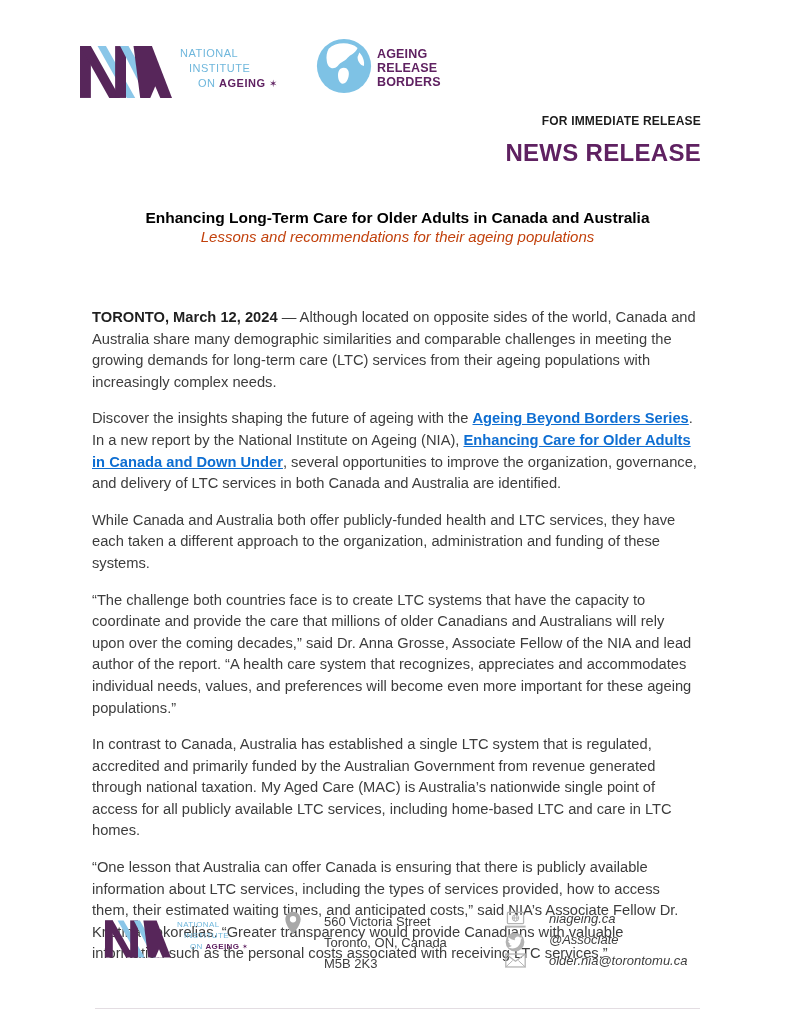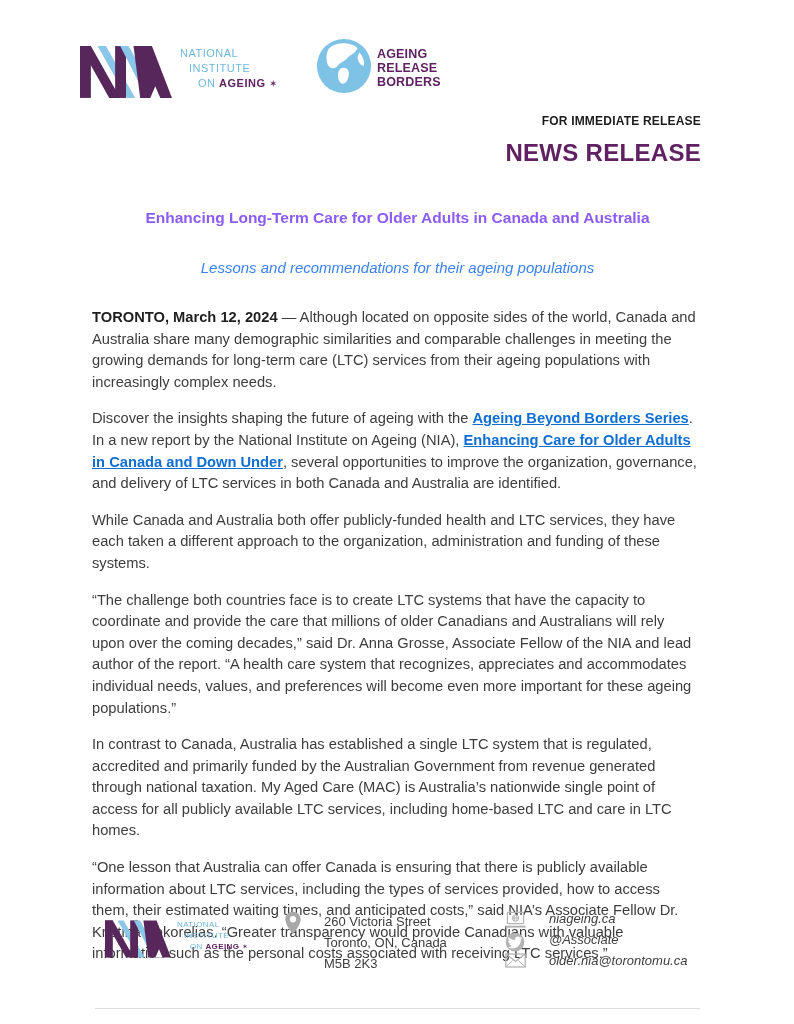--- a/index.html
+++ b/index.html
@@ -50,22 +50,22 @@
     letter-spacing: 0.2px;
   }
 
   
   .release-block { position: absolute; top: 114px; left: 94px; right: 93px; text-align: right; }
   .for-immediate { font-size: 12px; font-weight: 700; color: #1c1c1c; letter-spacing: 0.2px; }
   .news-release { margin-top: 11px; font-size: 24px; font-weight: 700; color: #5f2161; letter-spacing: 0.3px; }
 
   
   .title-block { position: absolute; top: 209px; left: 94px; right: 93px; text-align: center; }
-  .doc-title { font-size: 15.5px; font-weight: 700; color: #8b5cf6; }
-  .doc-subtitle { margin-top: 32px; font-size: 15px; font-style: italic; color: #3b82f6; }
+  .doc-title { font-size: 15.5px; font-weight: 700; color: #000000; }
+  .doc-subtitle { margin-top: 1px; font-size: 15px; font-style: italic; color: #c2410c; }
 
   
   .body-block {
     position: absolute;
     top: 307px;
     left: 92px;
     width: 608px;
     font-size: 14.7px;
     line-height: 21.6px;
     color: #3d3d3d;
@@ -202,21 +202,21 @@
       </div>
     </div>
 
     <div class="f-address">
       <span>
         <svg width="18" height="24" viewBox="0 0 24 32">
           <path d="M12 1 C6.2 1 1.8 5.5 1.8 11.2 C1.8 18.6 12 31 12 31 S22.2 18.6 22.2 11.2 C22.2 5.5 17.8 1 12 1 Z M12 15.2 a4.2 4.2 0 1 1 0-8.4 a4.2 4.2 0 0 1 0 8.4 Z" fill="#a8a8a8"></path>
         </svg>
       </span>
       <div class="addr-text">
-        <div>260 Victoria Street</div>
+        <div>560 Victoria Street</div>
         <div>Toronto, ON, Canada</div>
         <div>M5B 2K3</div>
       </div>
     </div>
 
     <div class="f-contacts">
 
       <div class="contact-row">
         <span class="c-icon">
           <svg width="21" height="18" viewBox="0 0 26 22">

